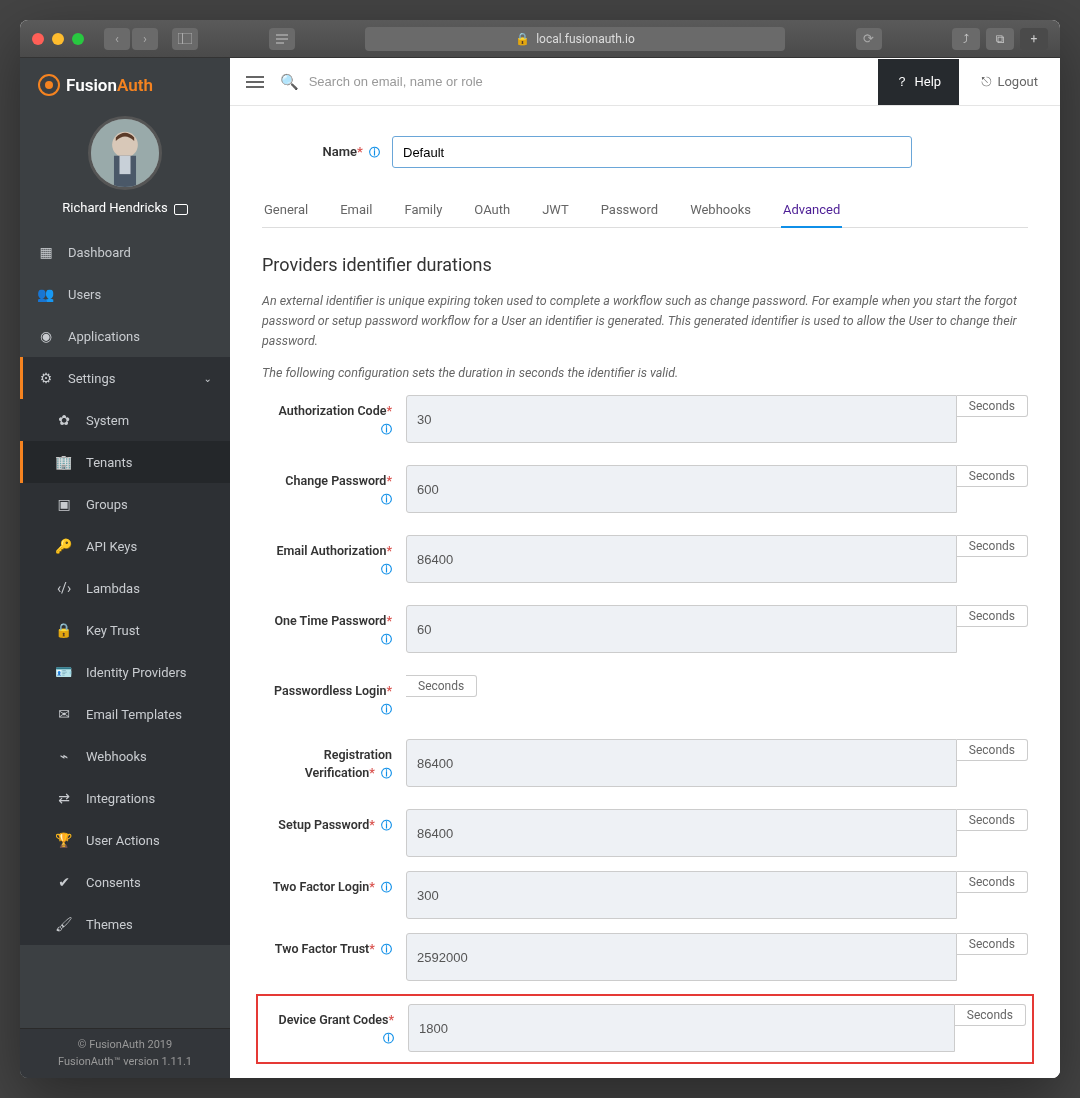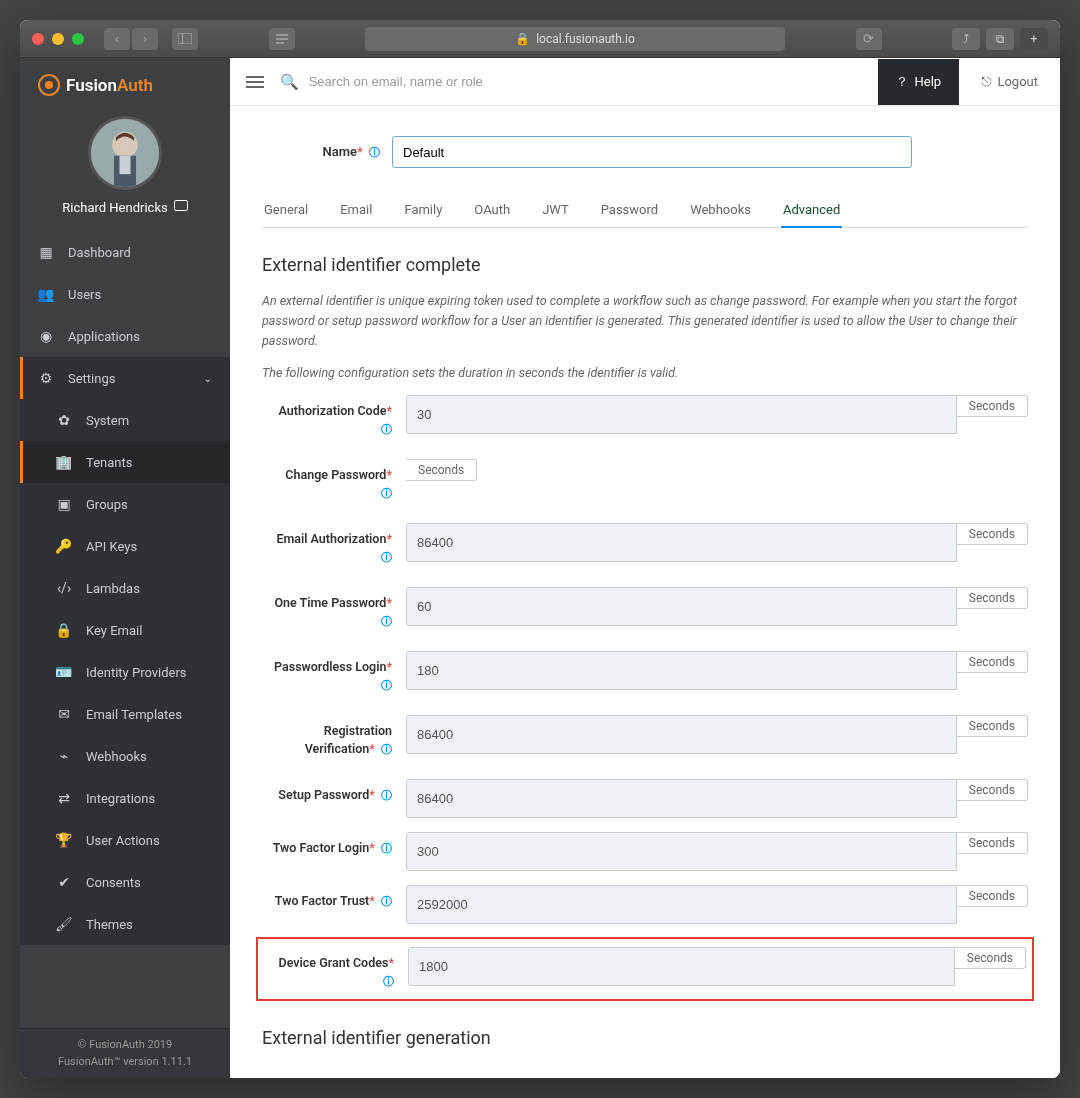--- a/index.html
+++ b/index.html
@@ -23,21 +23,21 @@
 
 .sidebar { width: 210px; background: #3c4043; color: #c9ccd0; display: flex; flex-direction: column; font-size: 13px; }
 .logo { padding: 16px 18px 12px; display: flex; align-items: center; gap: 6px; }
 .logo-icon { width: 22px; height: 22px; border: 2px solid #f58320; border-radius: 50%; position: relative; display: flex; align-items: center; justify-content: center; }
 .logo-icon::before { content: ""; width: 8px; height: 8px; background: #f58320; border-radius: 50%; }
 .logo-text { font-size: 17px; font-weight: 600; color: #fff; }
 .logo-text .orange { color: #f58320; }
 .profile { text-align: center; padding: 8px 0 16px; }
 .avatar { width: 74px; height: 74px; border-radius: 50%; background: #888; margin: 0 auto 10px; border: 3px solid #555; overflow: hidden; }
 .avatar svg { width: 100%; height: 100%; }
-.username { color: #fff; font-size: 13px; display: inline-flex; align-items: flex-start; gap: 6px; }
+.username { color: #fff; font-size: 13px; display: inline-flex; align-items: flex-end; gap: 6px; }
 .vcard { display: inline-block; width: 14px; height: 11px; border: 1px solid #fff; border-radius: 2px; }
 
 .nav { flex: 1; overflow: auto; }
 .nav-item { display: flex; align-items: center; padding: 13px 18px; gap: 14px; cursor: pointer; color: #c9ccd0; position: relative; }
 .nav-item.active { background: #2d3034; }
 .nav-item.active::before { content: ""; position: absolute; left: 0; top: 0; bottom: 0; width: 3px; background: #f58320; }
 .nav-item.sub { padding-left: 36px; background: #2d3034; }
 .nav-item.sub.sel { background: #24272a; }
 .nav-item.sub.sel::before { content: ""; position: absolute; left: 0; top: 0; bottom: 0; width: 3px; background: #f58320; }
 .nav-icon { width: 16px; height: 16px; display: flex; align-items: center; justify-content: center; font-size: 14px; flex-shrink: 0; }
@@ -66,34 +66,34 @@
 .content { flex: 1; overflow: auto; padding: 0 32px 32px; background: #fff; }
 
 .name-row { display: flex; align-items: center; margin: 30px 0 18px; }
 .name-row label { width: 130px; text-align: right; padding-right: 12px; font-size: 13px; font-weight: 600; color: #333; }
 .name-row .req { color: #d9534f; }
 .name-row .info { color: #0f8fe8; font-size: 11px; margin-left: 3px; }
 .name-row input { flex: 1; max-width: 520px; height: 32px; border: 1px solid #7eb8e8; background: #edf5fb; padding: 0 10px; font-size: 13px; border-radius: 3px; }
 
 .tabs { display: flex; border-bottom: 1px solid #ddd; margin-top: 24px; gap: 28px; font-size: 13px; }
 .tab { padding: 10px 2px; color: #666; cursor: pointer; position: relative; }
-.tab.active { color: #14532d; }
+.tab.active { color: #4c1d95; }
 .tab.active::after { content: ""; position: absolute; left: 0; right: 0; bottom: -1px; height: 2px; background: #0f8fe8; }
 
 .panel { padding-top: 26px; }
 .section-title { font-size: 18px; font-weight: 400; color: #333; margin-bottom: 16px; }
 .section-desc { font-size: 12.5px; font-style: italic; color: #666; line-height: 1.6; margin-bottom: 12px; }
 
 .field-row { display: flex; align-items: flex-start; margin-bottom: 22px; }
 .field-row.highlight { border: 2px solid #e53935; padding: 8px 6px 10px; margin: -8px -6px 14px; }
 .field-label { width: 144px; text-align: right; padding-right: 14px; font-size: 12.5px; font-weight: 600; color: #333; padding-top: 7px; line-height: 1.4; }
 .field-label .req { color: #d9534f; }
 .field-label .info { color: #0f8fe8; font-size: 11px; margin-left: 3px; display: inline-block; }
 .field-input { flex: 1; display: flex; }
-.field-input input { flex: 1; height: 39px; border: 1px solid #ccc; background: #eef1f5; padding: 0 10px; font-size: 13px; border-radius: 3px 0 0 3px; color: #555; }
+.field-input input { flex: 1; height: 48px; border: 1px solid #ccc; background: #eef1f5; padding: 0 10px; font-size: 13px; border-radius: 3px 0 0 3px; color: #555; }
 .field-unit { height: 22px; padding: 0 12px; border: 1px solid #ccc; border-left: none; background: #fff; display: flex; align-items: center; font-size: 12px; color: #666; border-radius: 0 3px 3px 0; }
 </style>
 </head>
 <body>
 
 <div class="window">
 
   <div class="titlebar">
     <div class="dots">
       <div class="dot r"></div>
@@ -186,21 +186,21 @@
         <div class="nav-item sub">
             <span class="nav-icon">🔑</span>
             <span>API Keys</span>
           </div>
         <div class="nav-item sub">
             <span class="nav-icon">‹/›</span>
             <span>Lambdas</span>
           </div>
         <div class="nav-item sub">
             <span class="nav-icon">🔒</span>
-            <span>Key Email</span>
+            <span>Key Trust</span>
           </div>
         <div class="nav-item sub">
             <span class="nav-icon">🪪</span>
             <span>Identity Providers</span>
           </div>
         <div class="nav-item sub">
             <span class="nav-icon">✉</span>
             <span>Email Templates</span>
           </div>
         <div class="nav-item sub">
@@ -262,35 +262,36 @@
           <div class="tab">Email</div>
           <div class="tab">Family</div>
           <div class="tab">OAuth</div>
           <div class="tab">JWT</div>
           <div class="tab">Password</div>
           <div class="tab">Webhooks</div>
           <div class="tab active">Advanced</div>
         </div>
 
         <div class="panel">
-          <div class="section-title">External identifier complete</div>
+          <div class="section-title">Providers identifier durations</div>
           <div class="section-desc">An external identifier is unique expiring token used to complete a workflow such as change password. For example when you start the forgot password or setup password workflow for a User an identifier is generated. This generated identifier is used to allow the User to change their password.</div>
           <div class="section-desc">The following configuration sets the duration in seconds the identifier is valid.</div>
 
           <div class="field-row">
             <div class="field-label"><span>Authorization Code</span><span class="req">*</span><br><span class="info">ⓘ</span></div>
             <div class="field-input">
                 <input value="30" style="">
                 <div class="field-unit">Seconds</div>
               </div>
           </div>
 
           <div class="field-row">
             <div class="field-label"><span>Change Password</span><span class="req">*</span><br><span class="info">ⓘ</span></div>
             <div class="field-input">
+                <input value="600" style="">
                 <div class="field-unit">Seconds</div>
               </div>
           </div>
 
           <div class="field-row">
             <div class="field-label"><span>Email Authorization</span><span class="req">*</span><br><span class="info">ⓘ</span></div>
             <div class="field-input">
                 <input value="86400" style="">
                 <div class="field-unit">Seconds</div>
               </div>
@@ -300,21 +301,20 @@
             <div class="field-label"><span>One Time Password</span><span class="req">*</span><br><span class="info">ⓘ</span></div>
             <div class="field-input">
                 <input value="60" style="">
                 <div class="field-unit">Seconds</div>
               </div>
           </div>
 
           <div class="field-row">
             <div class="field-label"><span>Passwordless Login</span><span class="req">*</span><br><span class="info">ⓘ</span></div>
             <div class="field-input">
-                <input value="180" style="">
                 <div class="field-unit">Seconds</div>
               </div>
           </div>
 
           <div class="field-row">
             <div class="field-label"><span>Registration Verification</span><span class="req">*</span> <span class="info">ⓘ</span></div>
             <div class="field-input">
                 <input value="86400" style="">
                 <div class="field-unit">Seconds</div>
               </div>

